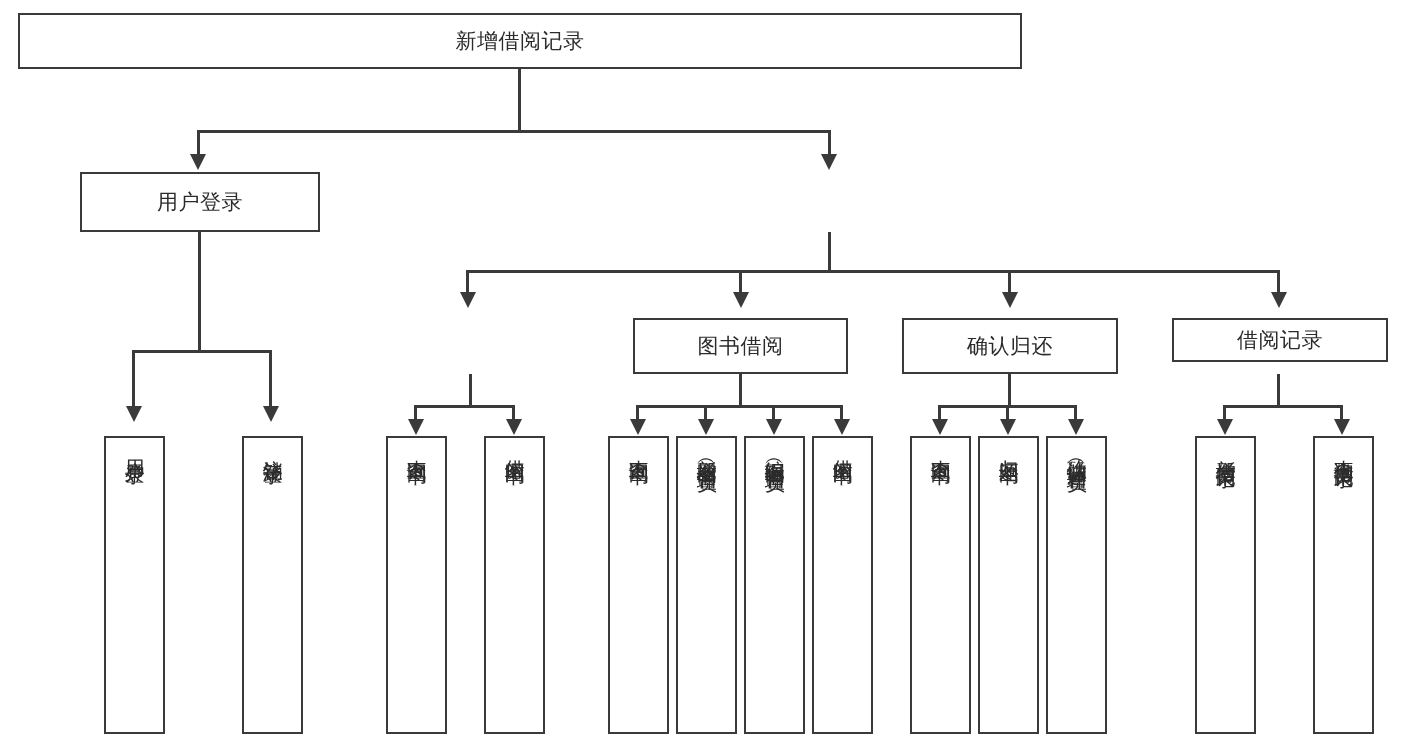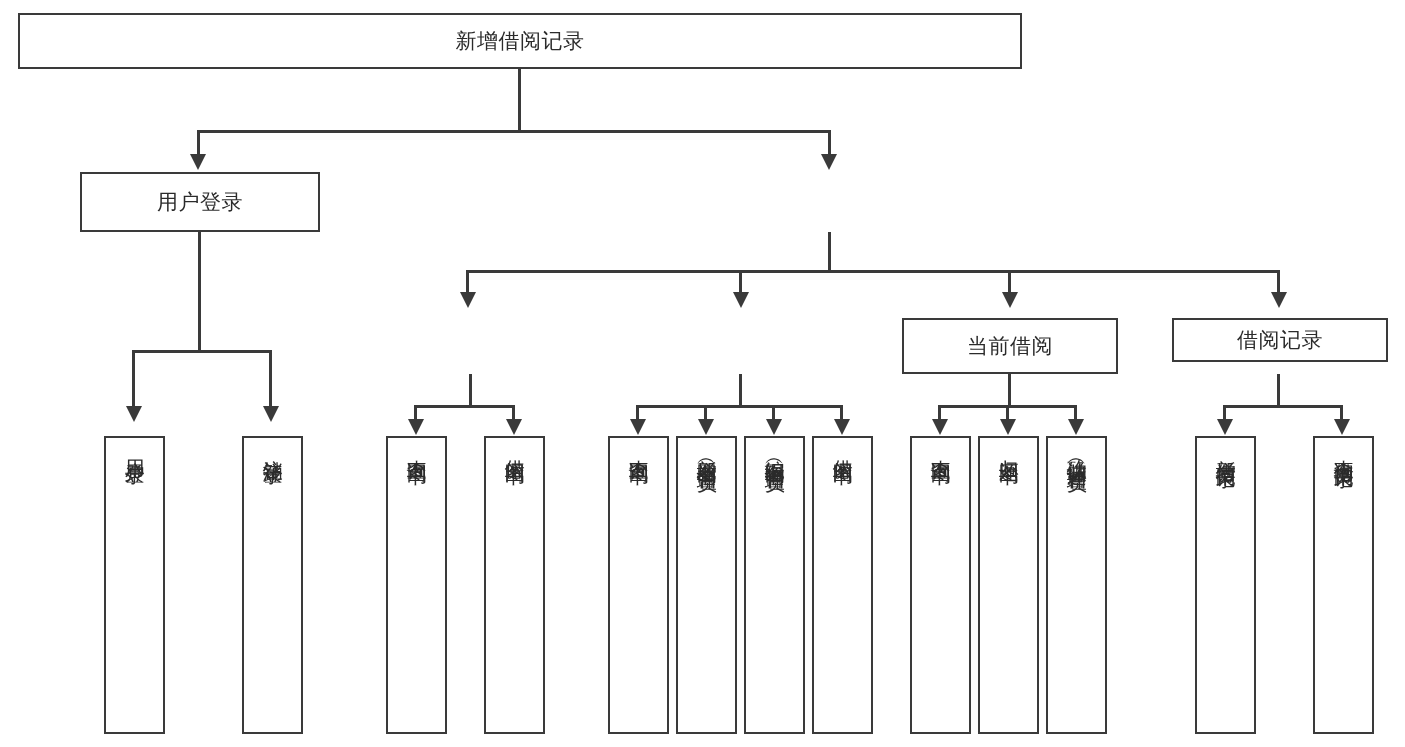--- a/index.html
+++ b/index.html
@@ -124,22 +124,25 @@
 
   <div class="vline" style="left:739px; top:270px; width:3px; height:24px;"></div>
   <div class="arrow" style="left:733px; top:292px;"></div>
 
   <div class="vline" style="left:1008px; top:270px; width:3px; height:24px;"></div>
   <div class="arrow" style="left:1002px; top:292px;"></div>
 
   <div class="vline" style="left:1277px; top:270px; width:3px; height:24px;"></div>
   <div class="arrow" style="left:1271px; top:292px;"></div>
 
+  <div class="node horiz" style="left:633px; top:318px; width:215px; height:56px;">
+    <span class="label">图书借阅</span>
+  </div>
   <div class="node horiz" style="left:902px; top:318px; width:216px; height:56px;">
-    <span class="label">当前借阅</span>
+    <span class="label">确认归还</span>
   </div>
   <div class="node horiz" style="left:1172px; top:318px; width:216px; height:44px;">
     <span class="label">借阅记录</span>
   </div>
 
   <div class="vline" style="left:469px; top:374px; width:3px; height:32px;"></div>
   <div class="hline" style="left:414px; top:405px; width:101px; height:3px;"></div>
   <div class="vline" style="left:414px; top:405px; width:3px; height:16px;"></div>
   <div class="arrow" style="left:408px; top:419px;"></div>
   <div class="vline" style="left:512px; top:405px; width:3px; height:16px;"></div>

